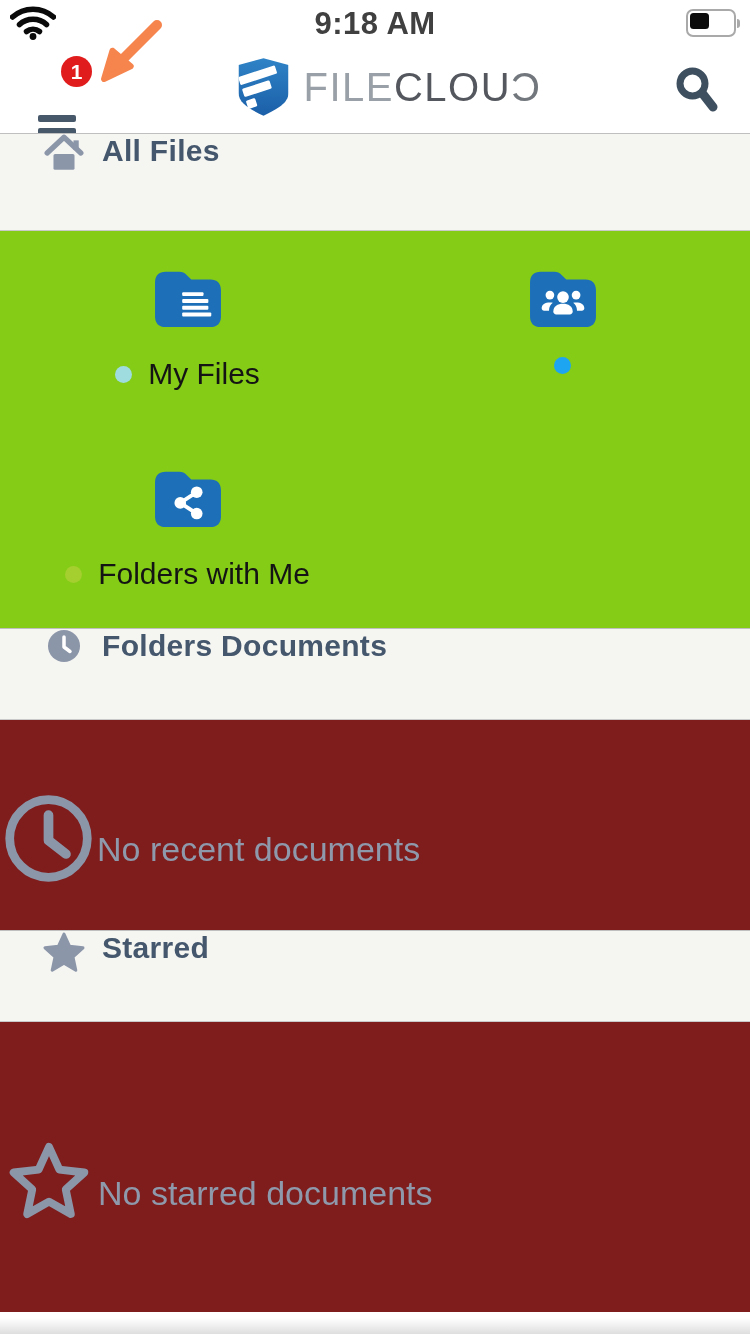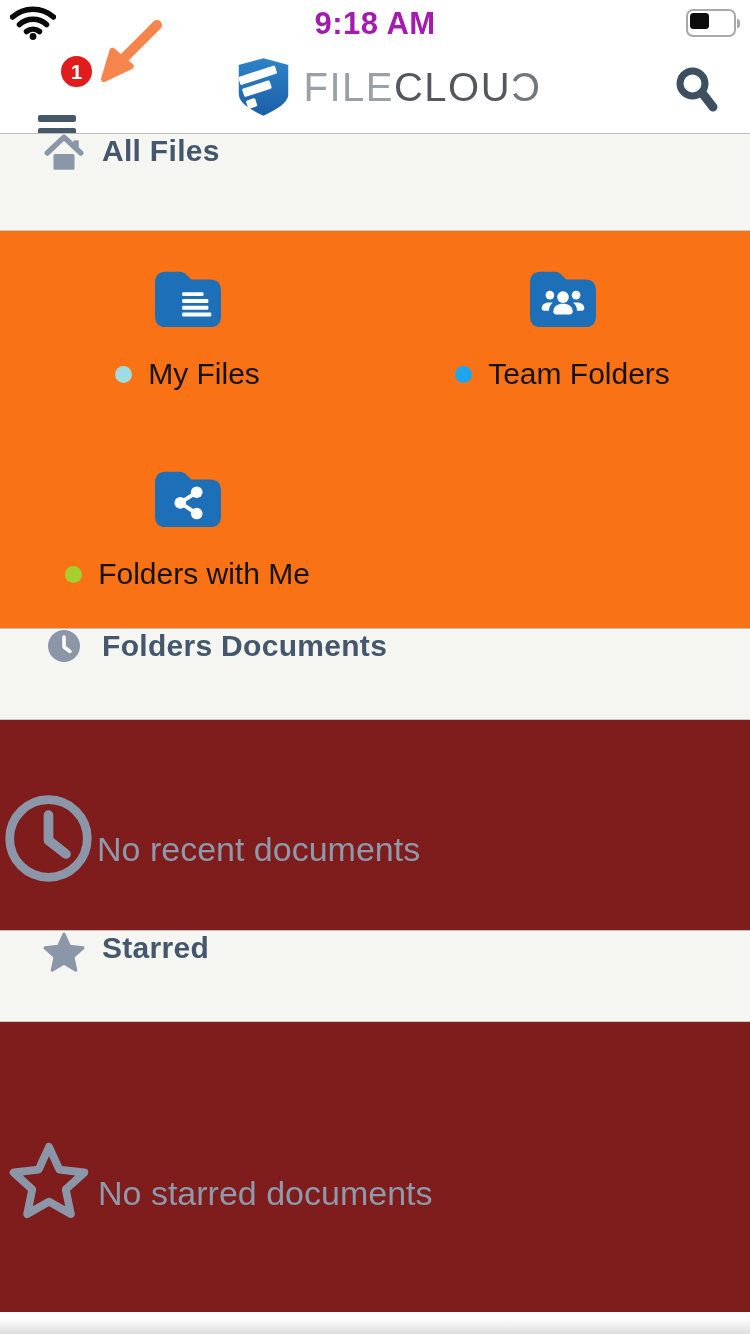--- a/index.html
+++ b/index.html
@@ -4,21 +4,21 @@
 <style>
   html,body{margin:0;padding:0;background:#fff;}
   .screen{
     position:relative;width:750px;height:1334px;background:#ffffff;overflow:hidden;
     font-family:"Liberation Sans","DejaVu Sans",sans-serif;
   }
   
   .status-bar{position:absolute;top:0;left:0;width:750px;height:45px;}
   .wifi{position:absolute;left:10px;top:5px;}
   .time{position:absolute;left:0;top:6px;width:750px;text-align:center;
-    font-size:31px;font-weight:700;color:#a21caf;letter-spacing:.5px;}
+    font-size:31px;font-weight:700;color:#404040;letter-spacing:.5px;}
   .battery{position:absolute;right:10px;top:9px;display:flex;align-items:center;}
   .battery-body{width:42px;height:20px;border:2px solid #a9a9a9;border-radius:7px;padding:2px;}
   .battery-fill{width:19px;height:16px;background:#0c0c0c;border-radius:3.5px;}
   .battery-tip{width:3px;height:9px;background:#a9a9a9;border-radius:0 3px 3px 0;margin-left:1.5px;}
   
   .app-header{position:absolute;top:45px;left:0;width:750px;height:88px;background:#fff;}
   button{background:none;border:none;padding:0;cursor:pointer;}
   .menu-btn{position:absolute;left:38px;top:70px;display:flex;flex-direction:column;gap:6.5px;}
   .menu-bar{width:38px;height:6.5px;border-radius:2px;background:#47586a;}
   .badge{position:absolute;left:61px;top:11px;width:31px;height:31px;border-radius:50%;
@@ -35,21 +35,21 @@
   
   .band{display:flex;background:#f5f5f2;
     border-top:1px solid #bfbfbf;border-bottom:1px solid #c9c9c9;
     padding-left:40px;}
   .band-allfiles{position:absolute;top:133px;left:0;width:710px;height:96px;}
   .band-recent{position:absolute;top:628px;left:0;width:710px;height:90px;}
   .band-starred{position:absolute;top:930px;left:0;width:710px;height:90px;}
   .band-icon{width:48px;display:flex;justify-content:center;}
   .band-label{margin-left:14px;font-size:30px;font-weight:700;color:#44576c;letter-spacing:.3px;}
   
-  .tiles{position:absolute;top:231px;left:0;width:750px;height:397px;background:#f97316;
+  .tiles{position:absolute;top:231px;left:0;width:750px;height:397px;background:#84cc16;
     display:grid;grid-template-columns:375px 375px;padding-top:36px;box-sizing:border-box;text-align:center;}
   .tile{display:flex;flex-direction:column;align-items:center;height:200px;}
   .tile-label{margin-top:26px;display:flex;align-items:center;gap:16px;}
   .dot{width:17px;height:17px;border-radius:50%;}
   .dot-0{background:#9edce0;}
   .dot-1{background:#1ea5f2;}
   .dot-2{background:#a4cf2e;}
   .tile-text{font-size:30px;color:#141414;}
   
   .empty{position:absolute;left:0;width:750px;display:flex;flex-direction:row;
@@ -157,21 +157,20 @@
           <circle cx="40" cy="31" r="6"></circle>
           <path d="M30 46 C30 40.5 34.5 38 40 38 C45.5 38 50 40.5 50 46 C50 47.7 48.7 49 47 49 H33 C31.3 49 30 47.7 30 46 Z"></path>
           <circle cx="26.5" cy="29" r="4.5"></circle>
           <path d="M18 42.6 C18 38.4 21.5 36.5 26.5 36.5 C27.6 36.5 28.6 36.6 29.5 36.9 C27 38.8 25.6 41.5 25.6 44.7 V45 H20.5 C19.1 45 18 43.9 18 42.6 Z"></path>
           <circle cx="53.5" cy="29" r="4.5"></circle>
           <path d="M62 42.6 C62 38.4 58.5 36.5 53.5 36.5 C52.4 36.5 51.4 36.6 50.5 36.9 C53 38.8 54.4 41.5 54.4 44.7 V45 H59.5 C60.9 45 62 43.9 62 42.6 Z"></path>
         </g>
       </svg>
       <div class="tile-label">
         <span class="dot dot-1"></span>
-        <span class="tile-text">Team Folders</span>
       </div>
     </div>
     <div class="tile">
       <svg width="80" height="64" viewBox="0 0 80 66">
         <path d="M6 16 C6 9 10 5 17 5 H31 C34.2 5 36.4 6 38.6 8.2 L43.4 13 H63 C70 13 74 17 74 24 V51 C74 58 70 62 63 62 H17 C10 62 6 58 6 51 Z" fill="#1d70b8"></path>
         <line x1="32" y1="37" x2="49" y2="26" stroke="#ffffff" stroke-width="4"></line>
         <line x1="32" y1="37" x2="49" y2="48" stroke="#ffffff" stroke-width="4"></line>
         <g fill="#ffffff">
           <circle cx="49" cy="26" r="6"></circle>
           <circle cx="49" cy="48" r="6"></circle>

